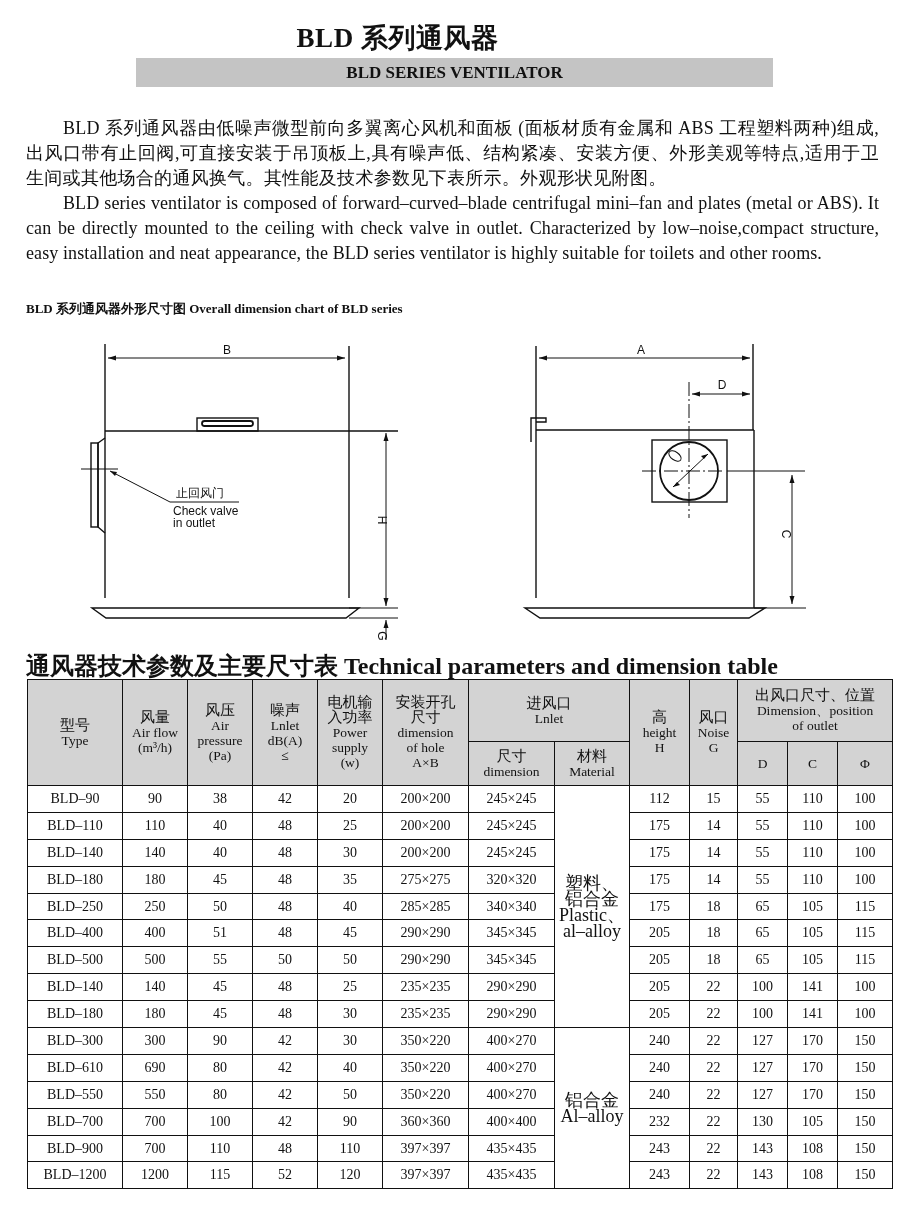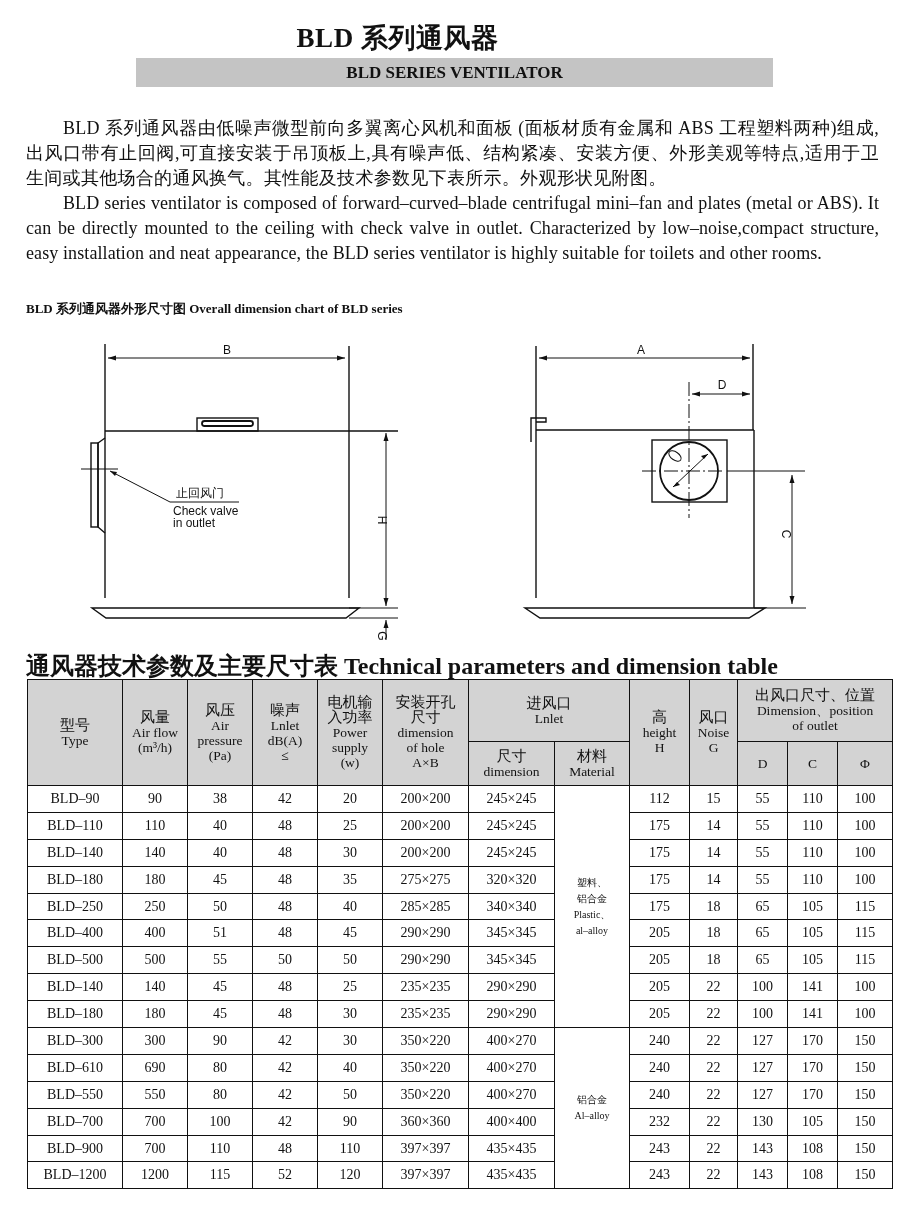--- a/index.html
+++ b/index.html
@@ -13,21 +13,21 @@
   .section-title { position:absolute; left:26px; font-size:13px; font-weight:bold; }
   .diagram-title { top:300px; }
   .table-title { top:650px; font-size:24px; }
   svg.diagram { position:absolute; left:0; top:330px; }
   .dlabel { font-family:"Liberation Sans", "DejaVu Sans", sans-serif; font-size:12px; fill:#111; }
   table.spec { position:absolute; left:27px; top:679px; width:855px; border-collapse:collapse; table-layout:fixed; font-size:14px; }
   table.spec th, table.spec td { border:1.4px solid #111; text-align:center; vertical-align:middle; padding:0; }
   table.spec th { background:#d3d3d3; font-weight:normal; line-height:15px; font-size:13.5px; }
   table.spec td { height:25.9px; }
   .cn { display:block; font-size:15px; }
-  .material-cell { line-height:16px; font-size:10px; }
+  .material-cell { line-height:16px; font-size:18px; }
 </style>
 </head>
 <body>
 
 <div class="title">BLD 系列通风器</div>
 <div class="subtitle-bar">BLD SERIES VENTILATOR</div>
 
 <div class="para para-cn indent">BLD 系列通风器由低噪声微型前向多翼离心风机和面板 (面板材质有金属和 ABS 工程塑料两种)组成,出风口带有止回阀,可直接安装于吊顶板上,具有噪声低、结构紧凑、安装方便、外形美观等特点,适用于卫生间或其他场合的通风换气。其性能及技术参数见下表所示。外观形状见附图。</div>
 <div class="para para-en indent">BLD series ventilator is composed of forward–curved–blade centrifugal mini–fan and plates (metal or ABS). It can be directly mounted to the ceiling with check valve in outlet. Characterized by low–noise,compact structure, easy installation and neat appearance, the BLD series ventilator is highly suitable for toilets and other rooms.</div>
 

